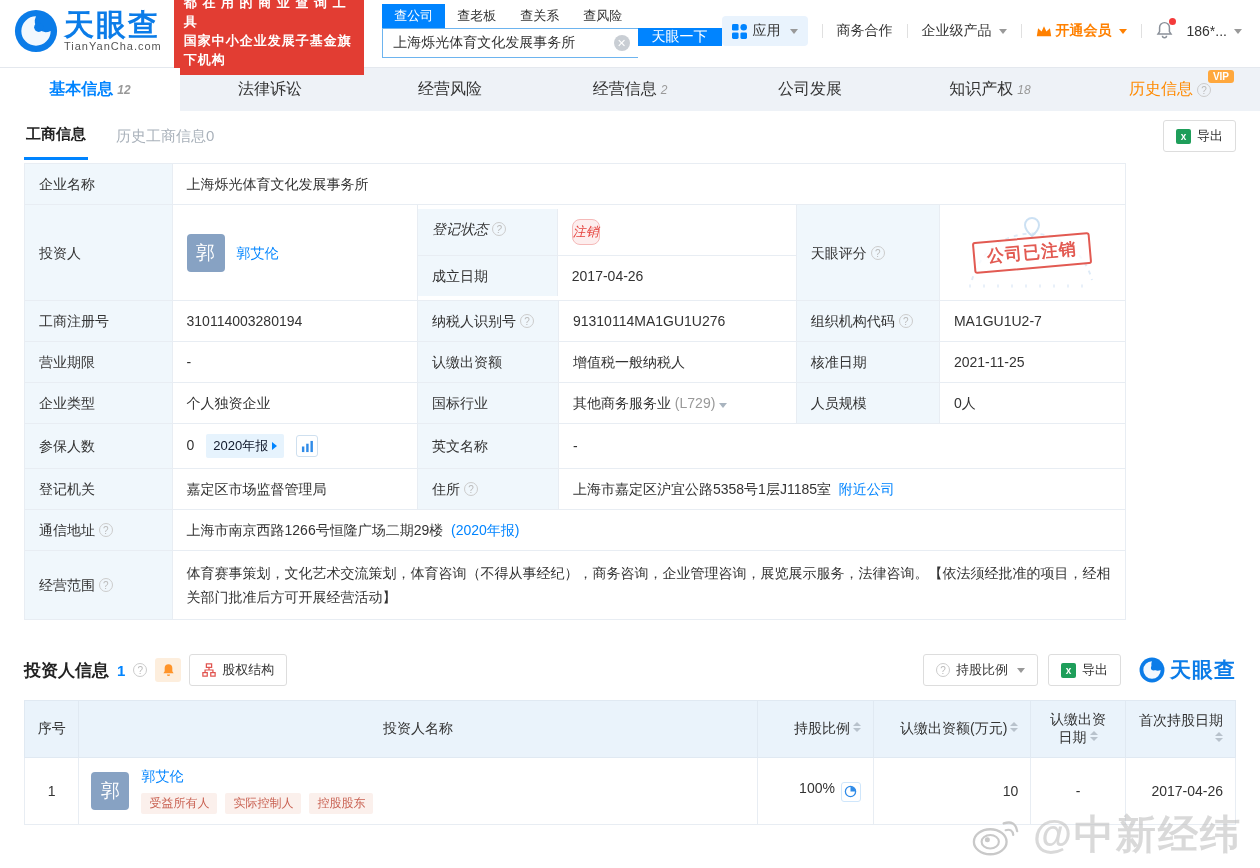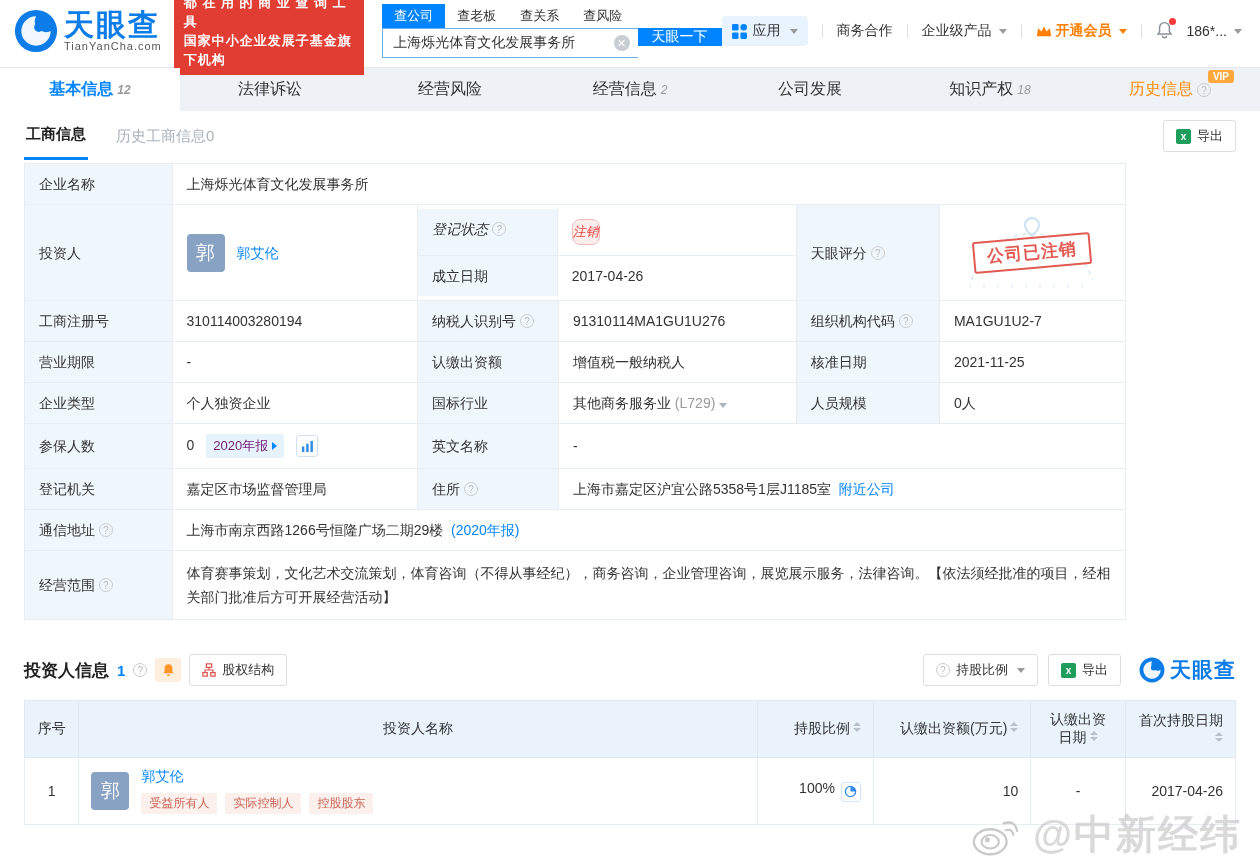--- a/index.html
+++ b/index.html
@@ -58,21 +58,21 @@
   td.lbl { background:#f0f7fc; color:#333; }
   a.lk { color:#0084ff; text-decoration:none; cursor:pointer; }
   .nested { padding:0 !important; }
   .g2 { display:grid; grid-template-columns:37% 63%; }
   .g2 > div { padding:10px 14px; line-height:20px; }
   .g-lbl { background:#f0f7fc; border-right:1px solid #e8edf3; }
   .g-top { border-bottom:1px solid #e8edf3;font-style:italic; }
   .avatar { display:inline-flex; align-items:center; justify-content:center; width:38px; height:38px; border-radius:4px; background:#87a2c3; color:#fff; font-size:19px; }
   .inv-cell { display:flex; align-items:center; gap:12px; }
   .badge-red { display:inline-block; border:1px solid #f5b9b8; background:#fdeeee; color:#e5433e; font-size:13px; padding:2px 0; border-radius:8px; }
-  .chip-blue { display:inline-flex; align-items:center; background:#e6f3fd; color:#701a75; font-size:13px; padding:2px 7px; border-radius:2px; margin-left:8px; cursor:pointer; }
+  .chip-blue { display:inline-flex; align-items:center; background:#e6f3fd; color:#0f172a; font-size:13px; padding:2px 7px; border-radius:2px; margin-left:8px; cursor:pointer; }
   .rcaret { display:inline-block; width:0; height:0; border-top:4px solid transparent; border-bottom:4px solid transparent; border-left:5px solid #0084ff; margin-left:4px; }
   .chart-ic { display:inline-flex; align-items:center; justify-content:center; width:22px; height:22px; border:1px solid #cfe0ef; border-radius:3px; margin-left:8px; vertical-align:middle; cursor:pointer; }
   .gray { color:#999; }
   .dcaret { display:inline-block; width:0; height:0; border-left:4px solid transparent; border-right:4px solid transparent; border-top:5px solid #a9b4bf; margin-left:4px; }
   .stamp-cell { position:relative; height:96px; }
   .gauge { position:absolute; left:50%; top:50%; transform:translate(-50%,-50%); opacity:.85; }
   .stamp { position:absolute; left:50%; top:50%; transform:translate(-50%,-50%) rotate(-5deg); border:2px solid #e25a52; color:#e25a52; font-size:17px; font-weight:bold; padding:4px 12px; border-radius:3px; background:rgba(255,255,255,.75); white-space:nowrap; letter-spacing:1px; }
 
   
   .invhead { display:flex; align-items:center; gap:8px; margin:34px 24px 14px; }

